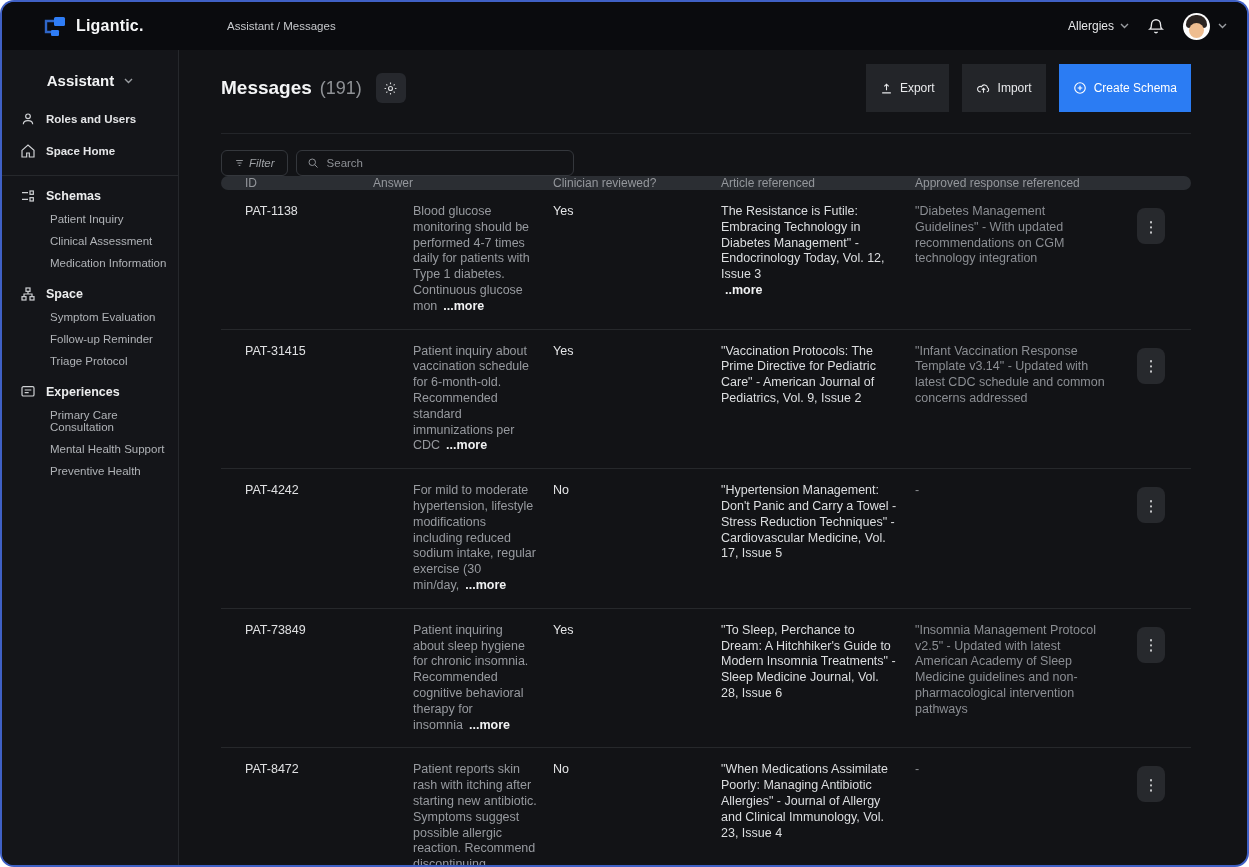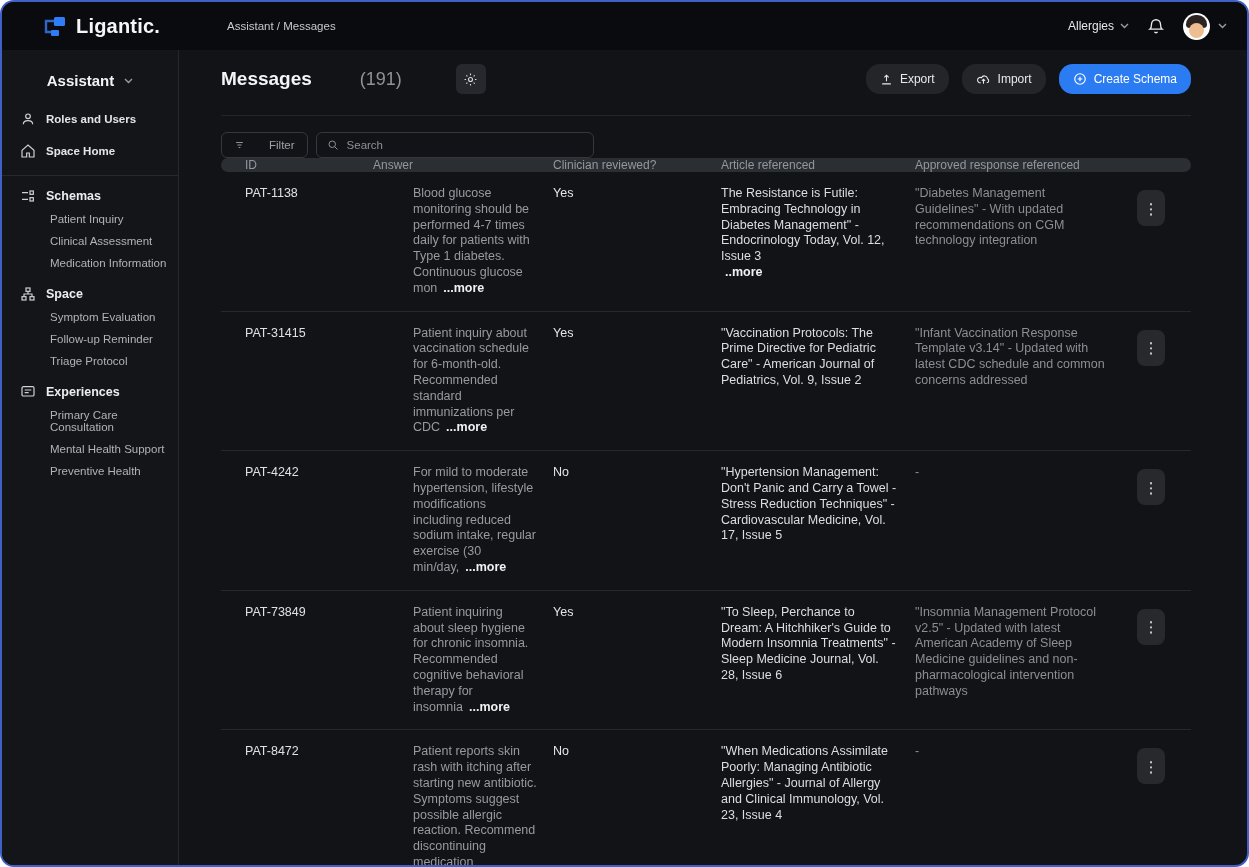--- a/index.html
+++ b/index.html
@@ -8,21 +8,21 @@
     width:1249px; height:867px; position:relative; overflow:hidden;
     border-radius:14px; background:#121316;
     border:2px solid rgba(72,110,228,.85);
   }
   
   .topbar{
     height:48px; background:#0a0b0e; display:flex; align-items:center;
     position:relative; padding:0 20px 0 40px;
   }
   .logo{ display:flex; align-items:center; gap:8px; }
-  .logo-text{ color:#f5f6f7; font-weight:bold; font-size:20px; letter-spacing:.2px; }
+  .logo-text{ color:#f5f6f7; font-weight:bold; font-size:16px; letter-spacing:.2px; }
   .breadcrumb{ position:absolute; left:225px; color:#c7c9cc; font-size:11.5px; }
   .topbar-right{ margin-left:auto; display:flex; align-items:center; gap:18px; }
   .resources{ display:flex; align-items:center; gap:6px; color:#e7e8ea; font-size:12px; cursor:pointer;}
   .iconbtn{ color:#e7e8ea; display:flex; align-items:center; }
   .avatar-wrap{ display:flex; align-items:center; gap:8px; }
   .avatar{ width:27px; height:27px; border-radius:50%; background:#fdfdfd; position:relative; overflow:hidden; }
   .avatar .hair{ position:absolute; top:2px; left:3px; width:21px; height:13px; background:#2b2421; border-radius:11px 11px 4px 4px; }
   .avatar .face{ position:absolute; bottom:2px; left:6px; width:15px; height:15px; background:#eebd90; border-radius:50%; }
   .chev{ color:#9a9da1; }
   
@@ -37,34 +37,34 @@
     color:#e4e5e7; font-size:11.5px; font-weight:bold; cursor:pointer;}
   .side-item .sicon{ color:#cfd1d4; display:flex; }
   .side-div{ border-top:1px solid #26282c; margin:8px 0 0 0; }
   .fav-head{ color:#dedfe1; font-size:12px; font-weight:bold; padding:16px 0 6px 18px; }
   .section-head{ display:flex; align-items:center; gap:10px; padding:12px 0 4px 18px;
     color:#ecedee; font-size:12.5px; font-weight:bold; cursor:pointer;}
   .section-head .sicon{ color:#cfd1d4; display:flex; }
   .child{ color:#b0b3b7; font-size:11.5px; padding:5px 0 5px 48px; cursor:pointer; }
   
   .main{ flex:1; padding:0 56px 0 42px; display:flex; flex-direction:column; }
-  .main-head{ display:flex; align-items:center; padding-top:14px;gap:40px; }
+  .main-head{ display:flex; align-items:center; padding-top:14px; }
   .page-title{ color:#f4f5f6; font-size:19px; font-weight:bold; }
   .page-count{ color:#8f9296; font-size:18px; margin-left:8px; }
   .gearbtn{ width:30px; height:30px; margin-left:14px; background:#26282d; border:none;
     border-radius:6px; color:#d7d8da; display:flex; align-items:center; justify-content:center; cursor:pointer;}
   .head-actions{ margin-left:auto; display:flex; gap:13px; }
-  .btn{ height:30px; border-radius:14px; border:none; font-size:12px; display:flex;
+  .btn{ height:48px; border-radius:0; border:none; font-size:12px; display:flex;
     align-items:center; gap:7px; padding:0 14px; cursor:pointer; font-family:inherit;}
   .btn-dark{ background:#232529; color:#e8e9eb; }
   .btn-blue{ background:#2b7cf3; color:#ffffff; }
   .head-div{ border-top:1px solid #232529; margin-top:21px; }
   .toolbar{ display:flex; gap:8px; margin-top:16px; }
   .filter-btn{ height:26px; border:1px solid #34373c; background:transparent; border-radius:6px;
-    color:#9ea1a5; font-size:11.5px; display:flex; align-items:center; gap:24px; padding:0 12px; cursor:pointer; font-family:inherit;}
+    color:#9ea1a5; font-size:11.5px; display:flex; align-items:center; gap:4px; padding:0 12px; cursor:pointer; font-family:inherit;font-style:italic;}
   .search-box{ height:26px; width:278px; border:1px solid #34373c; border-radius:6px;
     display:flex; align-items:center; padding:0 10px; gap:8px; color:#8d9095;}
   .search-box input{ background:transparent; border:none; outline:none; color:#d7d8da;
     font-size:11.5px; width:100%; font-family:inherit;}
   .search-box input::placeholder{ color:#8d9095; }
   
   .thead-row, .trow{
     display:grid; grid-template-columns:128px 180px 168px 194px 1fr 64px; padding-left:24px;
   }
   .thead-row{ background:#2b2e33; border-radius:8px; height:34px; align-items:center; }

